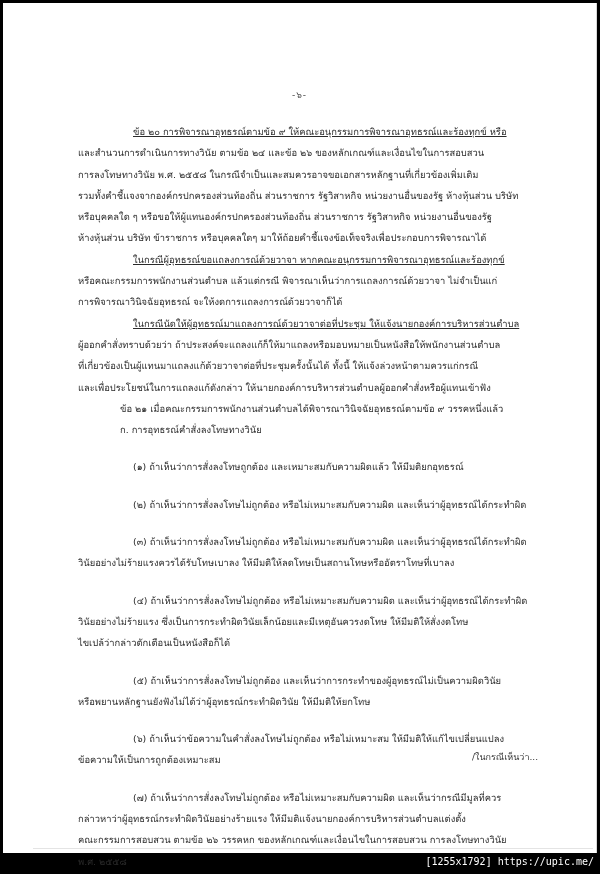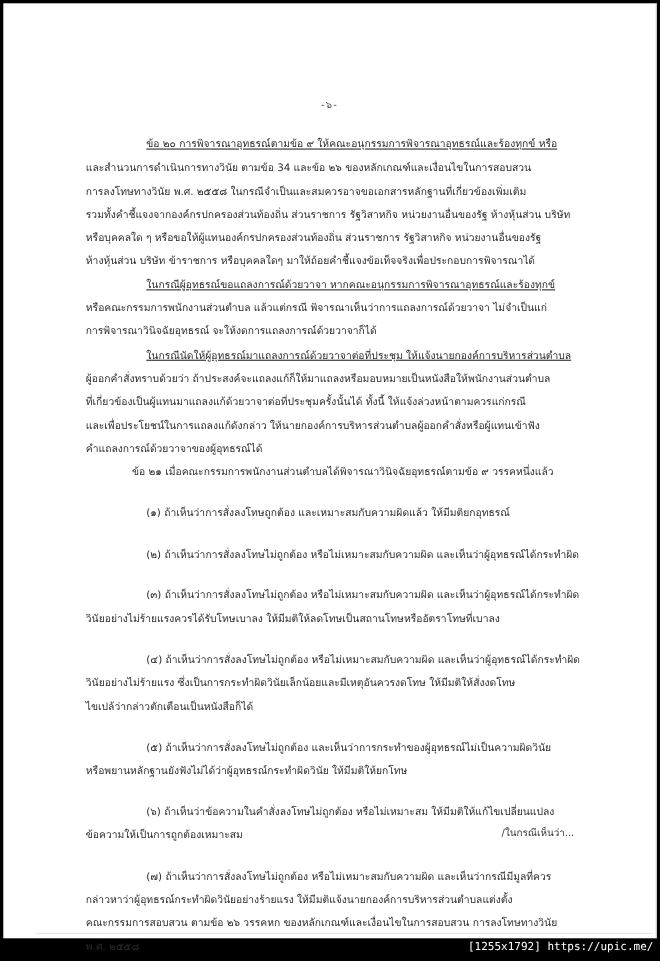--- a/index.html
+++ b/index.html
@@ -54,21 +54,21 @@
     white-space: nowrap;
     height: 21.3px;
     overflow: visible;
     text-align: justify;
   }
   .indent1 { padding-left: 55px; text-decoration: underline; }
   .indent2 { padding-left: 42px; }
   .indent3 { padding-left: 55px; margin-top: 16px; }
   .continuation {
     position: absolute;
-    left: 453px;
+    left: 469px;
     top: 747px;
     font-size: 9px;
     color: #333;
   }
   .watermark {
     position: absolute;
     right: 6px;
     bottom: 3px;
     height: 18px;
     font-family: "DejaVu Sans Mono", monospace;
@@ -78,34 +78,34 @@
   }
 </style>
 </head>
 <body>
 
 <div class="page">
   <div class="page-number">-๖-</div>
 
   <div class="body-text" id="body-text">
       <div class="line indent1">ข้อ ๒๐ การพิจารณาอุทธรณ์ตามข้อ ๙ ให้คณะอนุกรรมการพิจารณาอุทธรณ์และร้องทุกข์ หรือ</div>
-      <div class="line">และสำนวนการดำเนินการทางวินัย ตามข้อ 34 และข้อ ๒๖ ของหลักเกณฑ์และเงื่อนไขในการสอบสวน</div>
+      <div class="line">และสำนวนการดำเนินการทางวินัย ตามข้อ ๒๔ และข้อ ๒๖ ของหลักเกณฑ์และเงื่อนไขในการสอบสวน</div>
       <div class="line">การลงโทษทางวินัย พ.ศ. ๒๕๕๘ ในกรณีจำเป็นและสมควรอาจขอเอกสารหลักฐานที่เกี่ยวข้องเพิ่มเติม</div>
       <div class="line">รวมทั้งคำชี้แจงจากองค์กรปกครองส่วนท้องถิ่น ส่วนราชการ รัฐวิสาหกิจ หน่วยงานอื่นของรัฐ ห้างหุ้นส่วน บริษัท</div>
       <div class="line">หรือบุคคลใด ๆ หรือขอให้ผู้แทนองค์กรปกครองส่วนท้องถิ่น ส่วนราชการ รัฐวิสาหกิจ หน่วยงานอื่นของรัฐ</div>
       <div class="line">ห้างหุ้นส่วน บริษัท ข้าราชการ หรือบุคคลใดๆ มาให้ถ้อยคำชี้แจงข้อเท็จจริงเพื่อประกอบการพิจารณาได้</div>
       <div class="line indent1">ในกรณีผู้อุทธรณ์ขอแถลงการณ์ด้วยวาจา หากคณะอนุกรรมการพิจารณาอุทธรณ์และร้องทุกข์</div>
       <div class="line">หรือคณะกรรมการพนักงานส่วนตำบล แล้วแต่กรณี พิจารณาเห็นว่าการแถลงการณ์ด้วยวาจา ไม่จำเป็นแก่</div>
       <div class="line">การพิจารณาวินิจฉัยอุทธรณ์ จะให้งดการแถลงการณ์ด้วยวาจาก็ได้</div>
       <div class="line indent1">ในกรณีนัดให้ผู้อุทธรณ์มาแถลงการณ์ด้วยวาจาต่อที่ประชุม ให้แจ้งนายกองค์การบริหารส่วนตำบล</div>
       <div class="line">ผู้ออกคำสั่งทราบด้วยว่า ถ้าประสงค์จะแถลงแก้ก็ให้มาแถลงหรือมอบหมายเป็นหนังสือให้พนักงานส่วนตำบล</div>
       <div class="line">ที่เกี่ยวข้องเป็นผู้แทนมาแถลงแก้ด้วยวาจาต่อที่ประชุมครั้งนั้นได้ ทั้งนี้ ให้แจ้งล่วงหน้าตามควรแก่กรณี</div>
       <div class="line">และเพื่อประโยชน์ในการแถลงแก้ดังกล่าว ให้นายกองค์การบริหารส่วนตำบลผู้ออกคำสั่งหรือผู้แทนเข้าฟัง</div>
-      <div class="line">คำแถลงการณ์ด้วยวาจาของผู้อุทธรณ์ได้</div>
       <div class="line indent2">ข้อ ๒๑ เมื่อคณะกรรมการพนักงานส่วนตำบลได้พิจารณาวินิจฉัยอุทธรณ์ตามข้อ ๙ วรรคหนึ่งแล้ว</div>
+      <div class="line indent2">ก. การอุทธรณ์คำสั่งลงโทษทางวินัย</div>
       <div class="line indent3">(๑) ถ้าเห็นว่าการสั่งลงโทษถูกต้อง และเหมาะสมกับความผิดแล้ว ให้มีมติยกอุทธรณ์</div>
       <div class="line indent3">(๒) ถ้าเห็นว่าการสั่งลงโทษไม่ถูกต้อง หรือไม่เหมาะสมกับความผิด และเห็นว่าผู้อุทธรณ์ได้กระทำผิด</div>
       <div class="line indent3">(๓) ถ้าเห็นว่าการสั่งลงโทษไม่ถูกต้อง หรือไม่เหมาะสมกับความผิด และเห็นว่าผู้อุทธรณ์ได้กระทำผิด</div>
       <div class="line">วินัยอย่างไม่ร้ายแรงควรได้รับโทษเบาลง ให้มีมติให้ลดโทษเป็นสถานโทษหรืออัตราโทษที่เบาลง</div>
       <div class="line indent3">(๔) ถ้าเห็นว่าการสั่งลงโทษไม่ถูกต้อง หรือไม่เหมาะสมกับความผิด และเห็นว่าผู้อุทธรณ์ได้กระทำผิด</div>
       <div class="line">วินัยอย่างไม่ร้ายแรง ซึ่งเป็นการกระทำผิดวินัยเล็กน้อยและมีเหตุอันควรงดโทษ ให้มีมติให้สั่งงดโทษ</div>
       <div class="line">ไขเปล้ว่ากล่าวตักเตือนเป็นหนังสือก็ได้</div>
       <div class="line indent3">(๕) ถ้าเห็นว่าการสั่งลงโทษไม่ถูกต้อง และเห็นว่าการกระทำของผู้อุทธรณ์ไม่เป็นความผิดวินัย</div>
       <div class="line">หรือพยานหลักฐานยังฟังไม่ได้ว่าผู้อุทธรณ์กระทำผิดวินัย ให้มีมติให้ยกโทษ</div>
       <div class="line indent3">(๖) ถ้าเห็นว่าข้อความในคำสั่งลงโทษไม่ถูกต้อง หรือไม่เหมาะสม ให้มีมติให้แก้ไขเปลี่ยนแปลง</div>

